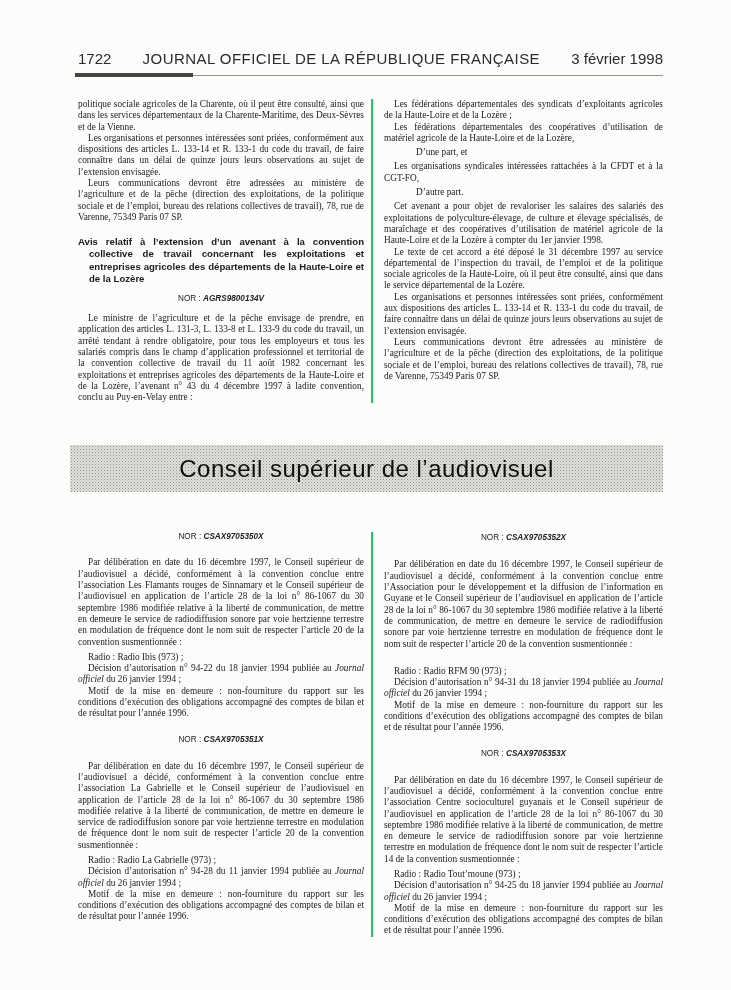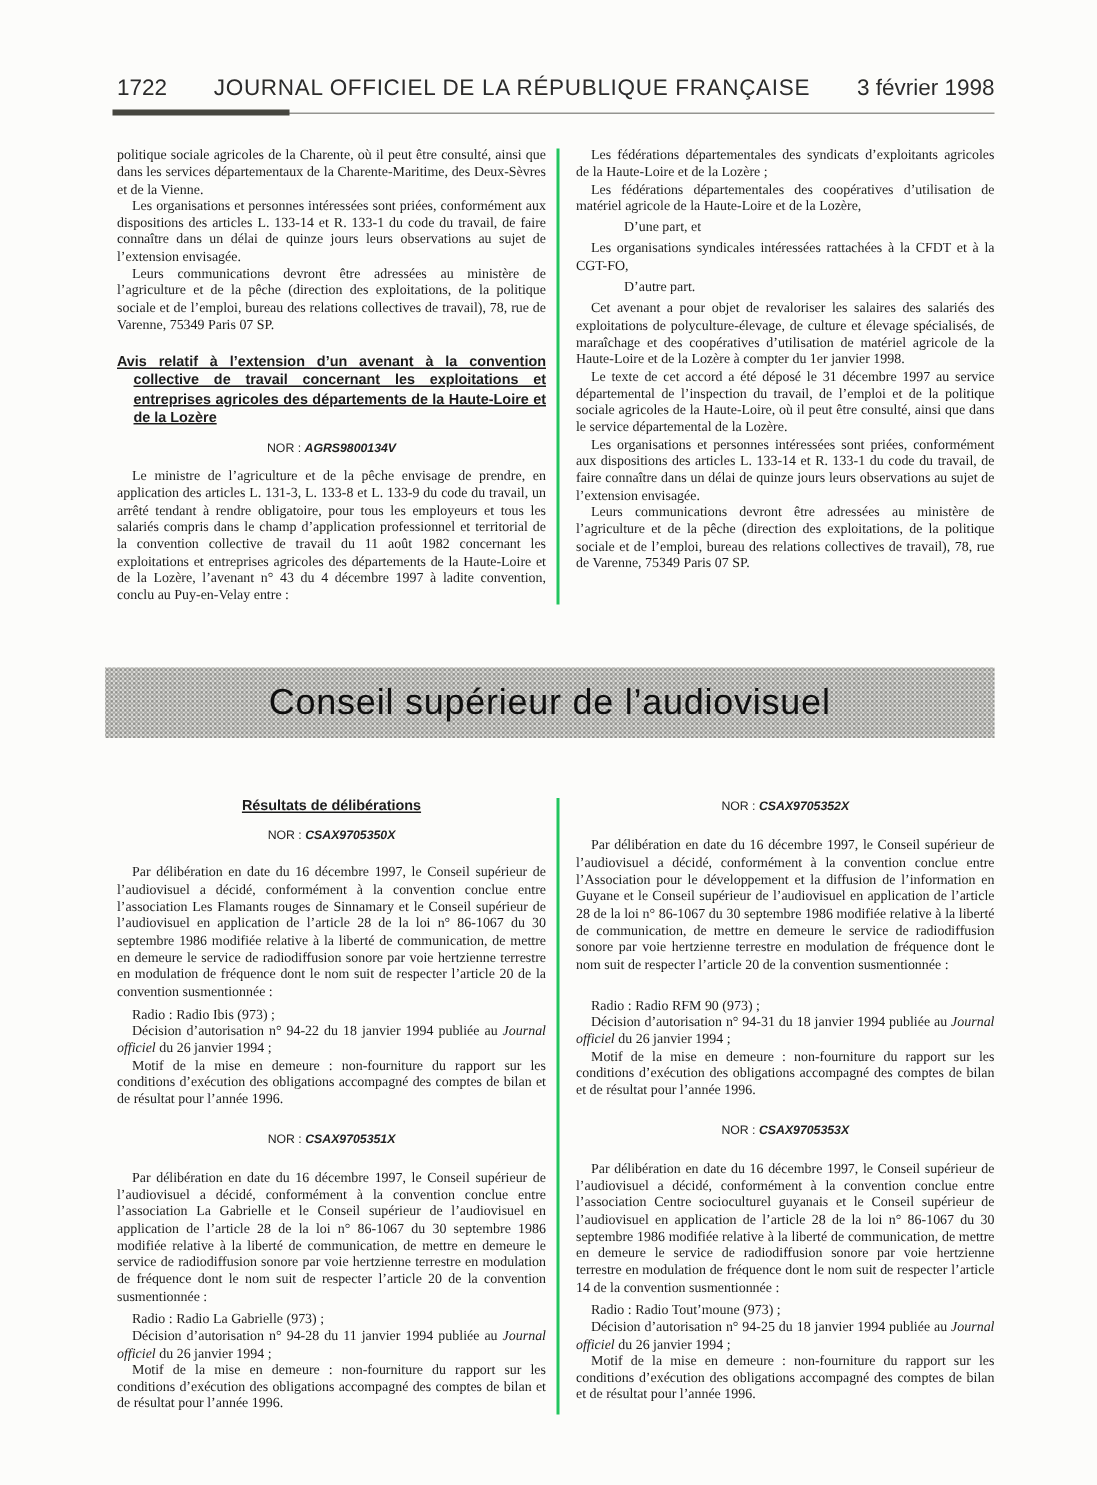--- a/index.html
+++ b/index.html
@@ -24,21 +24,21 @@
   .section{display:flex;align-items:stretch;}
   .section.top{margin-top:20px;}
   .section.bottom{margin-top:40px;}
   .col.left{width:293px;box-sizing:border-box;padding-right:7px;}
   .col.right{flex:1;border-left:2px solid #22c55e;padding-left:11px;}
 
   
   p{margin:0;font-size:9.3px;line-height:11.3px;text-align:justify;}
   p.ind{text-indent:10px;}
   p.part{text-indent:32px;margin:3px 0;text-align:left;}
-  h3{margin:0;font-family:"Liberation Sans", sans-serif;font-weight:bold;text-decoration:underline;}
+  h3{margin:0;font-family:"Liberation Sans", sans-serif;font-weight:bold;}
   h3.avis{font-size:9.6px;line-height:12.2px;margin:13px 0 5px;padding-left:11px;text-indent:-11px;text-align:justify;}
   h3.results{font-size:9.6px;text-align:center;margin:0 0 9px;}
   .nor{font-family:"Liberation Sans", sans-serif;font-size:8.2px;color:#222;text-align:center;}
   .nor .code{font-style:italic;font-weight:bold;}
   .nor.top1{margin:9px 0 10px;}
   .nor.mid{margin:15px 0 17px;}
   .nor.firstright{margin:1px 0 17px;}
   i{font-style:italic;}
 
   
@@ -96,21 +96,20 @@
       <p class="ind">Leurs communications devront être adressées au ministère de l’agriculture et de la pêche (direction des exploitations, de la politique sociale et de l’emploi, bureau des relations collectives de travail), 78, rue de Varenne, 75349 Paris 07 SP.</p>
     </div>
   </div>
 
   <div class="banner">
     <span class="banner-text">Conseil supérieur de l’audiovisuel</span>
   </div>
 
   <div class="section bottom">
     <div class="col left">
-      <h3 class="results">Résultats de délibérations</h3>
 
       <div class="nor">
         <span>NOR&nbsp;: </span><span class="code">CSAX9705350X</span>
       </div>
       <p class="ind" style="margin-top:16px;">Par délibération en date du 16 décembre 1997, le Conseil supérieur de l’audiovisuel a décidé, conformément à la convention conclue entre l’association Les Flamants rouges de Sinnamary et le Conseil supérieur de l’audiovisuel en application de l’article 28 de la loi n° 86-1067 du 30 septembre 1986 modifiée relative à la liberté de communication, de mettre en demeure le service de radiodiffusion sonore par voie hertzienne terrestre en modulation de fréquence dont le nom suit de respecter l’article 20 de la convention susmentionnée&nbsp;:</p>
       <p class="ind" style="margin-top:4px;">Radio&nbsp;: Radio Ibis (973)&nbsp;;</p>
       <p class="ind"><span>Décision d’autorisation n° 94-22 du 18 janvier 1994 publiée au </span><i>Journal officiel</i><span> du 26 janvier 1994&nbsp;;</span></p>
       <p class="ind">Motif de la mise en demeure&nbsp;: non-fourniture du rapport sur les conditions d’exécution des obligations accompagné des comptes de bilan et de résultat pour l’année 1996.</p>
 
       <div class="nor mid">

